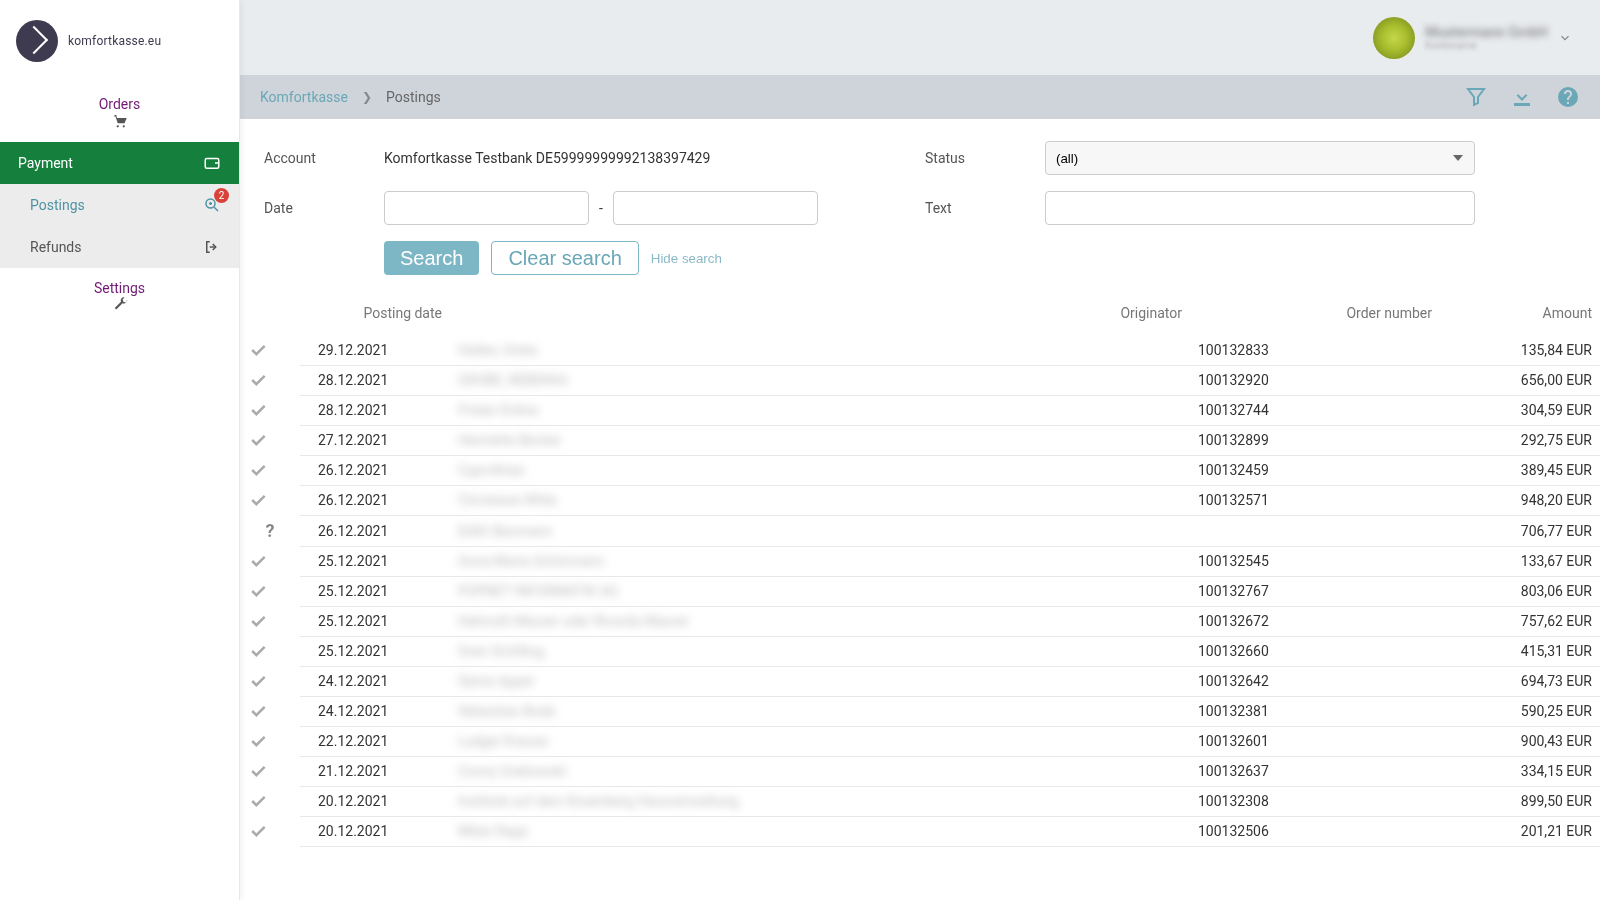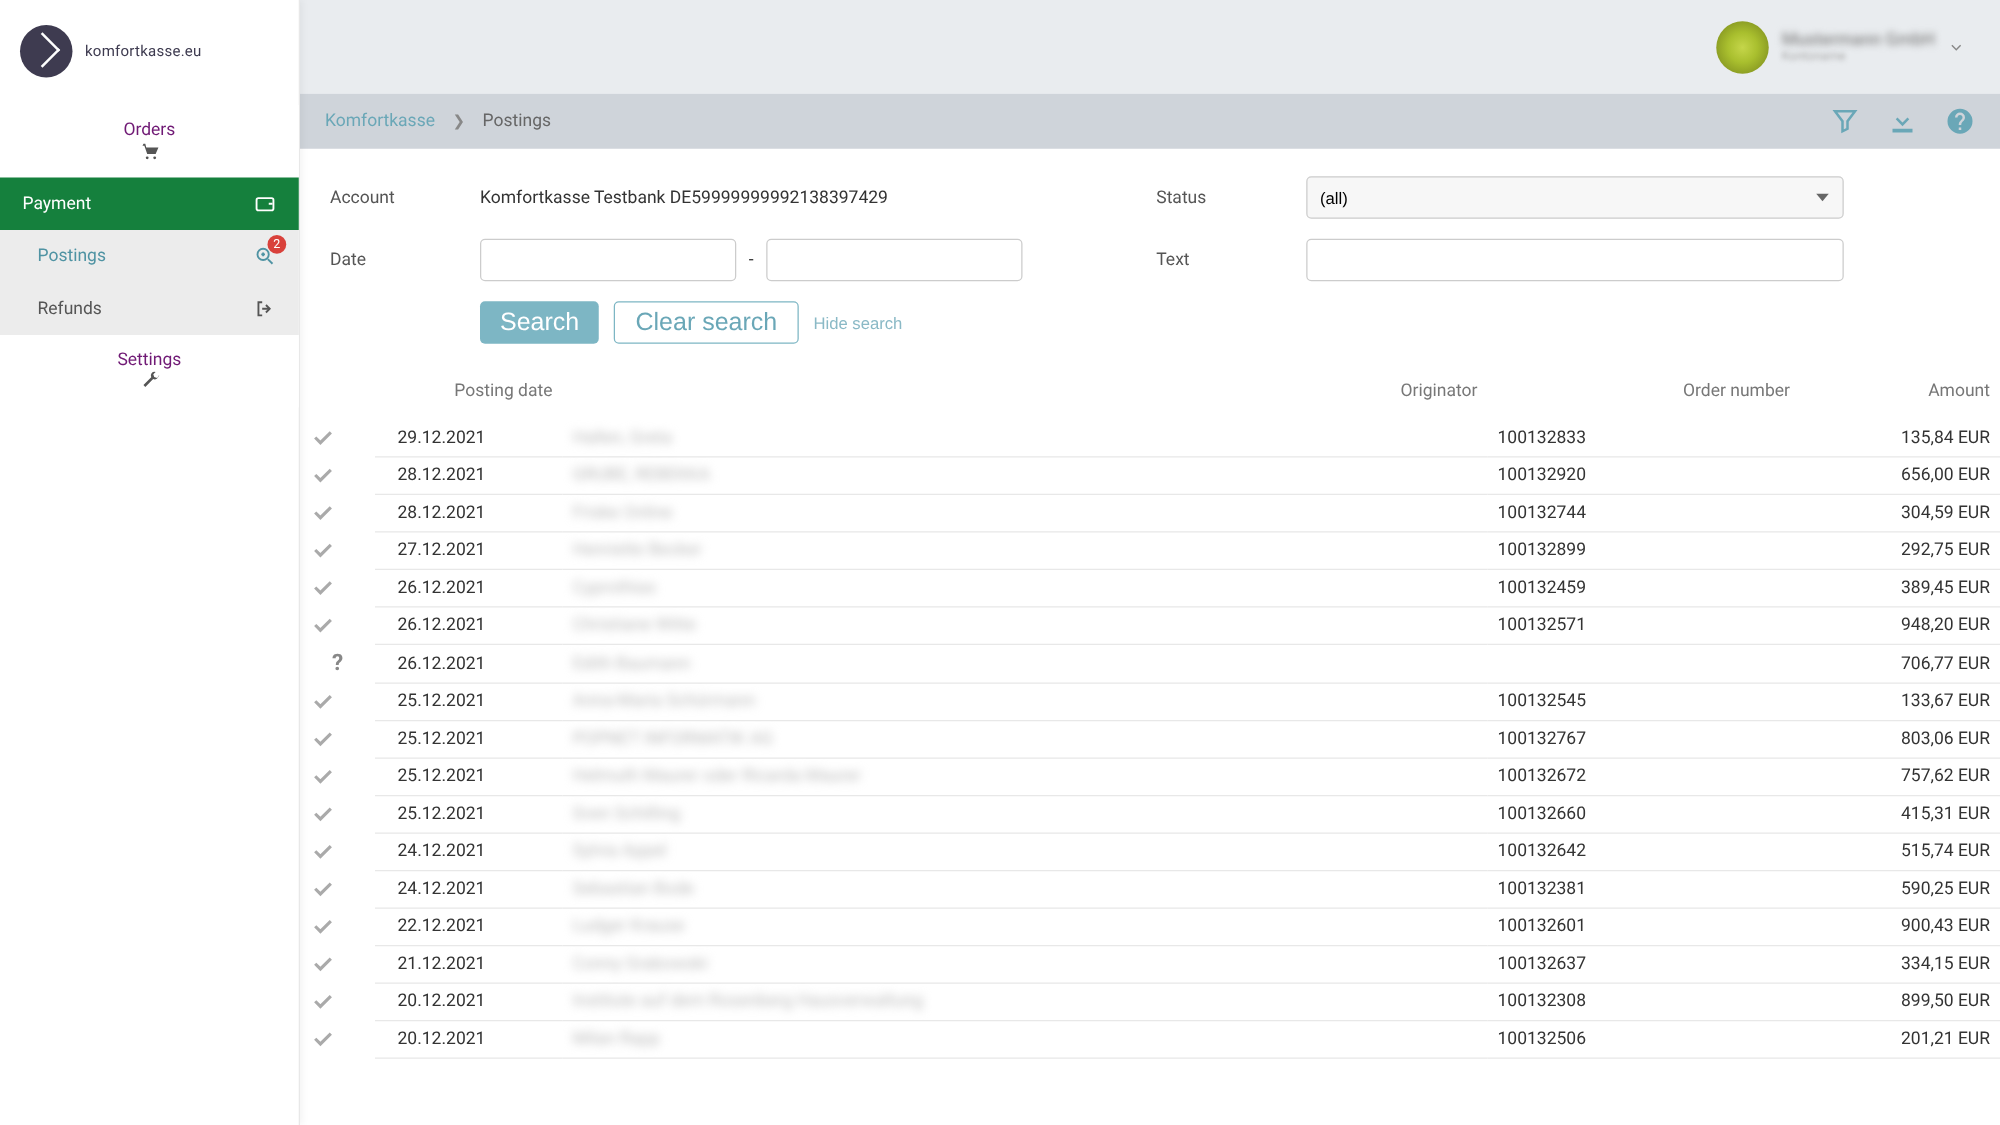--- a/index.html
+++ b/index.html
@@ -334,21 +334,21 @@
             </tr>
             <tr>
               <td class="col-status">
                 <svg viewBox="0 0 24 24" width="20" height="20" fill="none" stroke="#aaa" stroke-width="3">
                   <path d="M5 12l5 5L20 7"></path>
                 </svg>
               </td>
               <td class="col-date">24.12.2021</td>
               <td class="col-orig"><span>Sylvia Appel</span></td>
               <td class="col-order">100132642</td>
-              <td class="col-amount">515,74 EUR</td>
+              <td class="col-amount">694,73 EUR</td>
             </tr>
             <tr>
               <td class="col-status">
                 <svg viewBox="0 0 24 24" width="20" height="20" fill="none" stroke="#aaa" stroke-width="3">
                   <path d="M5 12l5 5L20 7"></path>
                 </svg>
               </td>
               <td class="col-date">24.12.2021</td>
               <td class="col-orig"><span>Sebastian Bode</span></td>
               <td class="col-order">100132381</td>

